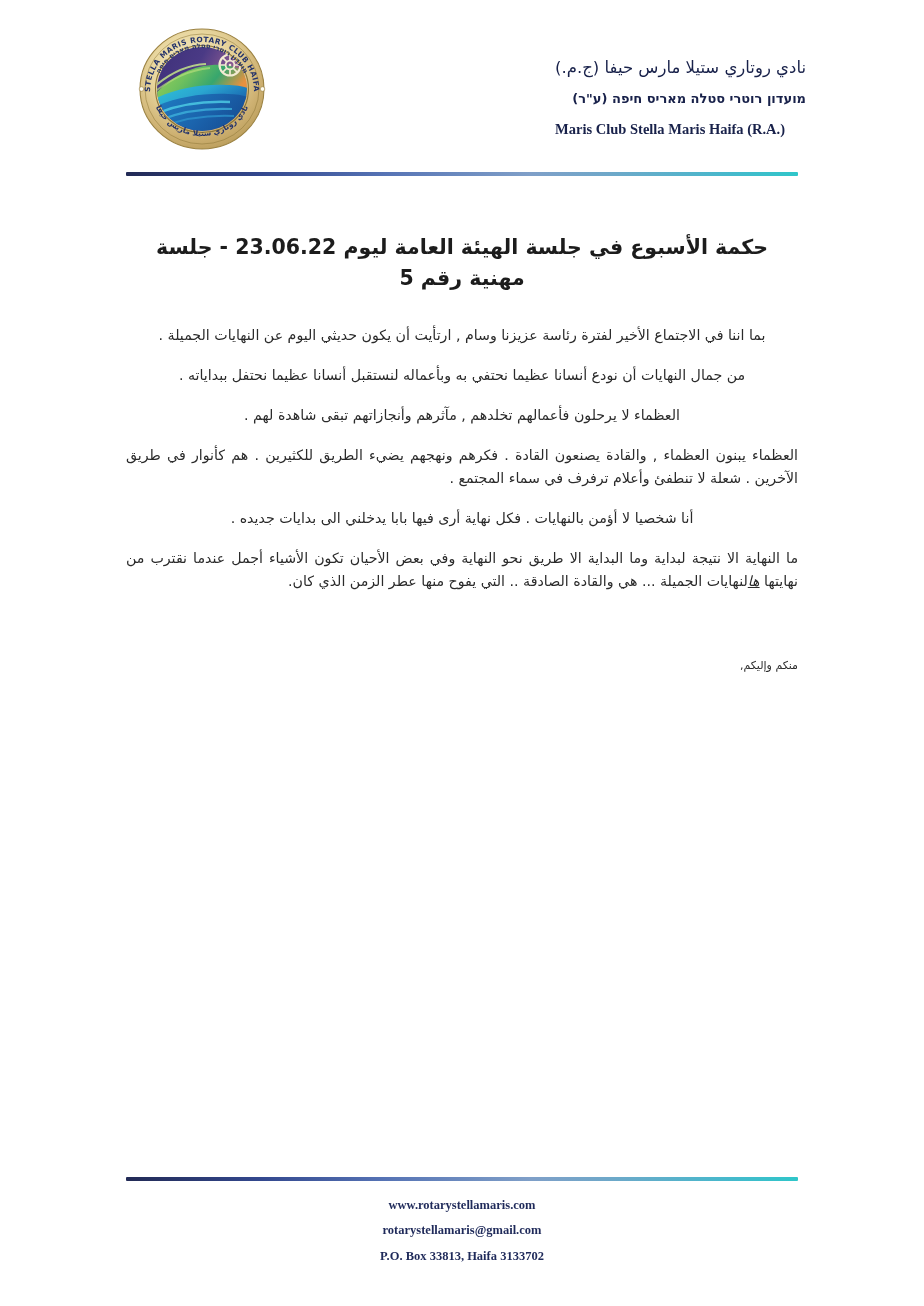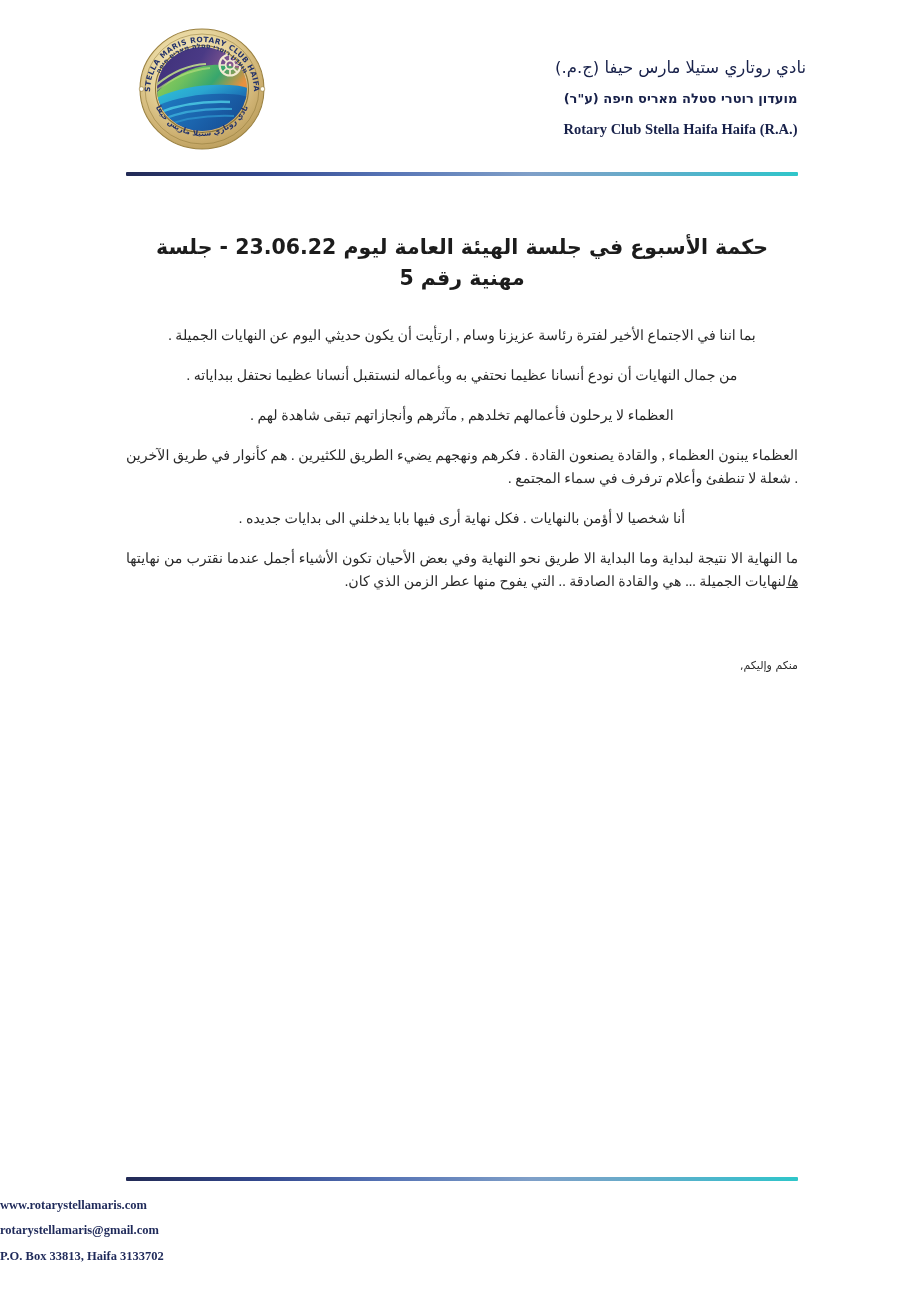--- a/index.html
+++ b/index.html
@@ -29,21 +29,20 @@
   .header {
     display: flex;
     flex-direction: row-reverse;
     align-items: center;
     justify-content: space-between;
     padding: 30px 118px 0 126px;
     height: 150px;
   }
 
   .header-text {
-    text-align: center;
     direction: rtl;
     padding-bottom: 6px;
     padding-left: 10px;
     margin-top: 21px;
   }
 
   .header-line-ar {
     font-family: "DejaVu Sans", "Liberation Sans", sans-serif;
     font-size: 16.5px;
     color: #18214a;
@@ -120,21 +119,20 @@
   }
 
   .para {
     font-size: 14.2px;
     line-height: 1.62;
     color: #2a2a2a;
     text-align: justify;
     text-align-last: center;
     margin-bottom: 17px;
     letter-spacing: 0;
-    font-family: Liberation Serif, serif;
   }
 
   .para.p-center { text-align: center; text-align-last: center; }
   .para.p-justify { text-align: justify; text-align-last: right; }
 
   .underline-ital {
     text-decoration: underline;
     font-style: italic;
   }
 
@@ -158,21 +156,21 @@
 
   
   .footer {
     position: absolute;
     left: 0;
     right: 0;
     bottom: 36px;
     width: 924px;
   }
   .footer-lines {
-    text-align: left;
+    text-align: center;
     padding-top: 18px;
     direction: ltr;
   }
   .footer-line {
     font-family: "Liberation Serif", "DejaVu Serif", serif;
     font-size: 12.5px;
     font-weight: bold;
     color: #1f2a5a;
     line-height: 1.0;
     margin-bottom: 13px;
@@ -272,21 +270,21 @@
         </text>
         <text font-family="DejaVu Sans, sans-serif" font-size="7.6" font-weight="bold" fill="#24336b" letter-spacing="0.2">
           <textPath href="#arcBot" startOffset="50%" text-anchor="middle">نادي روتاري ستيلا ماريس حيفا</textPath>
         </text>
       </svg>
     </div>
 
     <div class="header-text">
       <div class="header-line-ar">نادي روتاري ستيلا مارس حيفا (ج.م.)</div>
       <div class="header-line-he">מועדון רוטרי סטלה מאריס חיפה (ע"ר)</div>
-      <div class="header-line-en">Rotary Club Stella Haifa Haifa (R.A.)</div>
+      <div class="header-line-en">Maris Club Stella Maris Haifa (R.A.)</div>
     </div>
 
   </div>
 
   <div class="rule rule-top"></div>
 
   <h1 class="doc-title">حكمة الأسبوع في جلسة الهيئة العامة ليوم 23.06.22 - جلسة مهنية رقم 5</h1>
 
   <div class="body-content">
 

